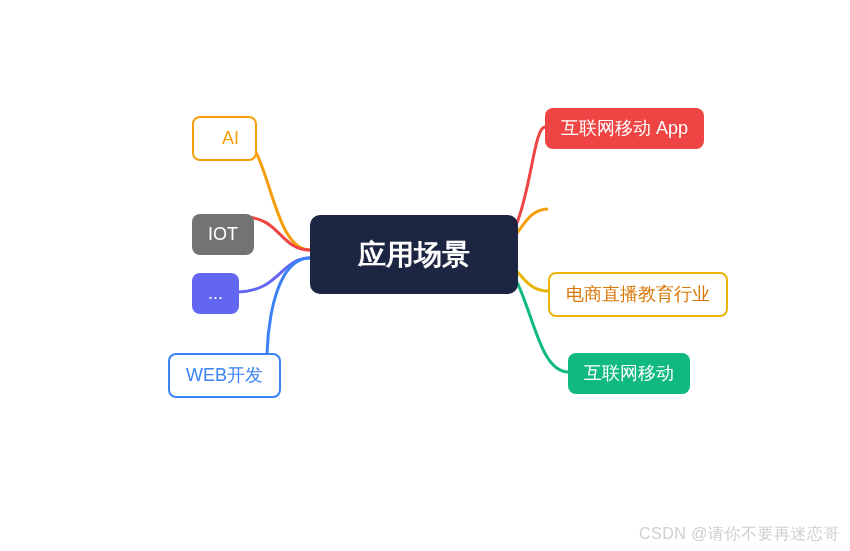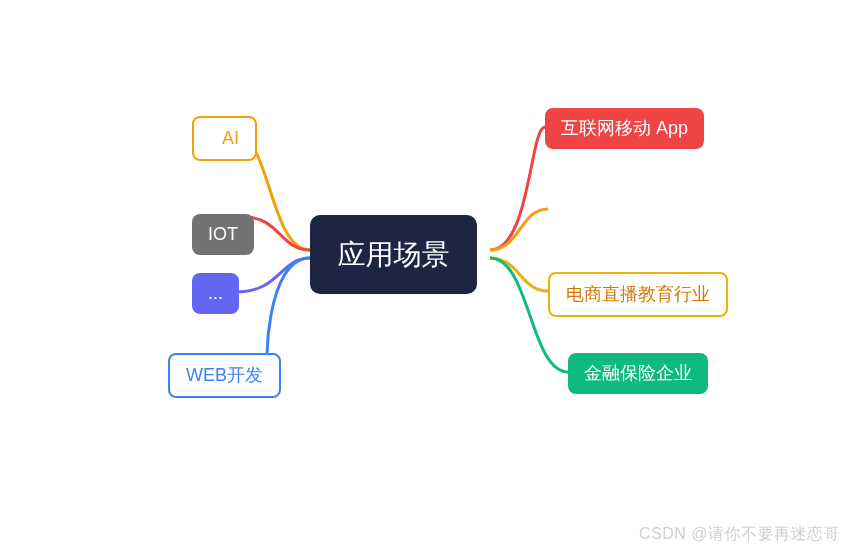--- a/index.html
+++ b/index.html
@@ -68,21 +68,21 @@
     <path d="M 310 250 C 270 250 270 135 236 135" stroke="#f59e0b" stroke-width="3" fill="none"></path>
     <path d="M 310 250 C 280 250 280 217 244 217" stroke="#ef4444" stroke-width="3" fill="none"></path>
     <path d="M 310 258 C 280 258 280 292 236 292" stroke="#6366f1" stroke-width="3" fill="none"></path>
     <path d="M 310 258 C 265 258 265 372 268 372" stroke="#3b82f6" stroke-width="3" fill="none"></path>
     <path d="M 490 250 C 530 250 530 127 545 127" stroke="#ef4444" stroke-width="3" fill="none"></path>
     <path d="M 490 250 C 520 250 520 209 548 209" stroke="#f59e0b" stroke-width="3" fill="none"></path>
     <path d="M 490 258 C 520 258 520 291 548 291" stroke="#eab308" stroke-width="3" fill="none"></path>
     <path d="M 490 258 C 530 258 530 372 568 372" stroke="#10b981" stroke-width="3" fill="none"></path>
   </svg>
 
-  <div class="node center-node" style="left:310px; top:215px; width:167px;">
+  <div class="node center-node" style="left:310px; top:215px; width:208px;font-weight:bold;">
     <span>应用场景</span>
   </div>
 
   <div class="node outline" style="left:192px; top:116px; border-color:#f59e0b; color:#f59e0b;padding-left:28px;">
     <span>AI</span>
   </div>
   <div class="node filled" style="left:192px; top:214px; background:#737373;">
     <span>IOT</span>
   </div>
   <div class="node filled" style="left:192px; top:273px; background:#6366f1;">
@@ -92,17 +92,17 @@
     <span>WEB开发</span>
   </div>
 
   <div class="node filled" style="left:545px; top:108px; background:#ef4444;">
     <span>互联网移动 App</span>
   </div>
   <div class="node outline" style="left:548px; top:272px; border-color:#eab308; color:#d97706;border-radius:8px;">
     <span>电商直播教育行业</span>
   </div>
   <div class="node filled" style="left:568px; top:353px; background:#10b981;">
-    <span>金融保险企业</span>
+    <span>互联网移动</span>
   </div>
 
   <div class="watermark">CSDN @请你不要再迷恋哥</div>
 </div>
 
 </body></html>

